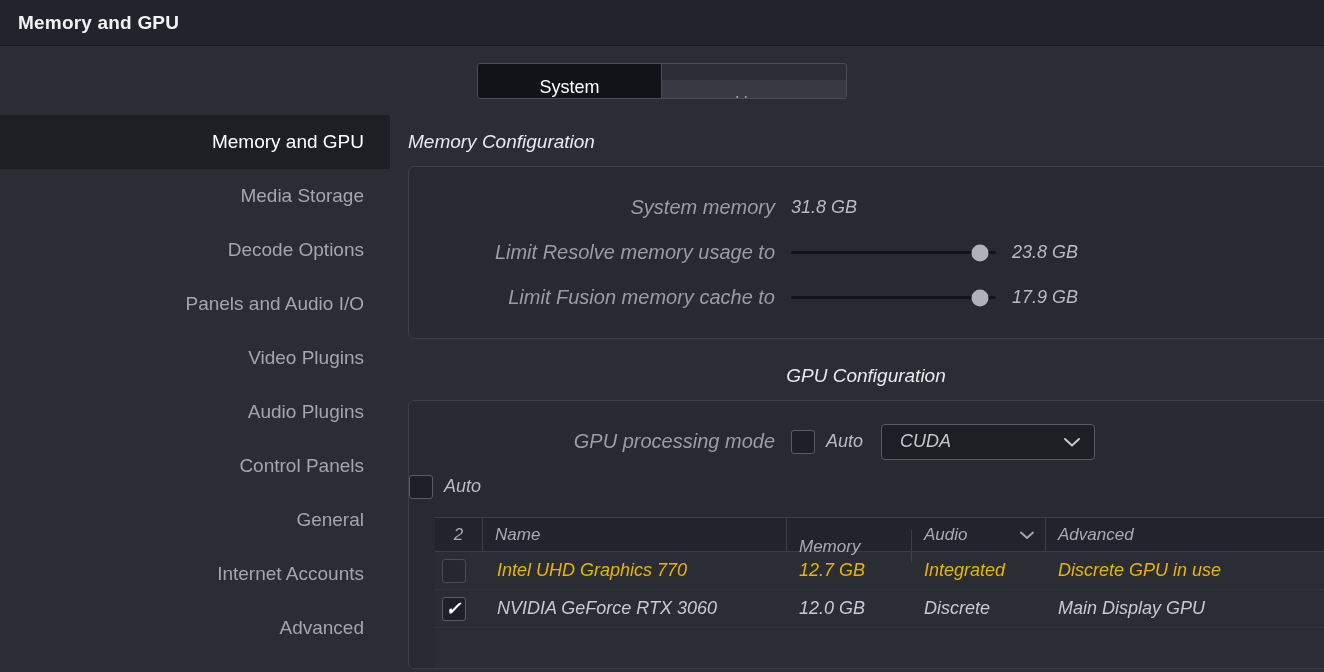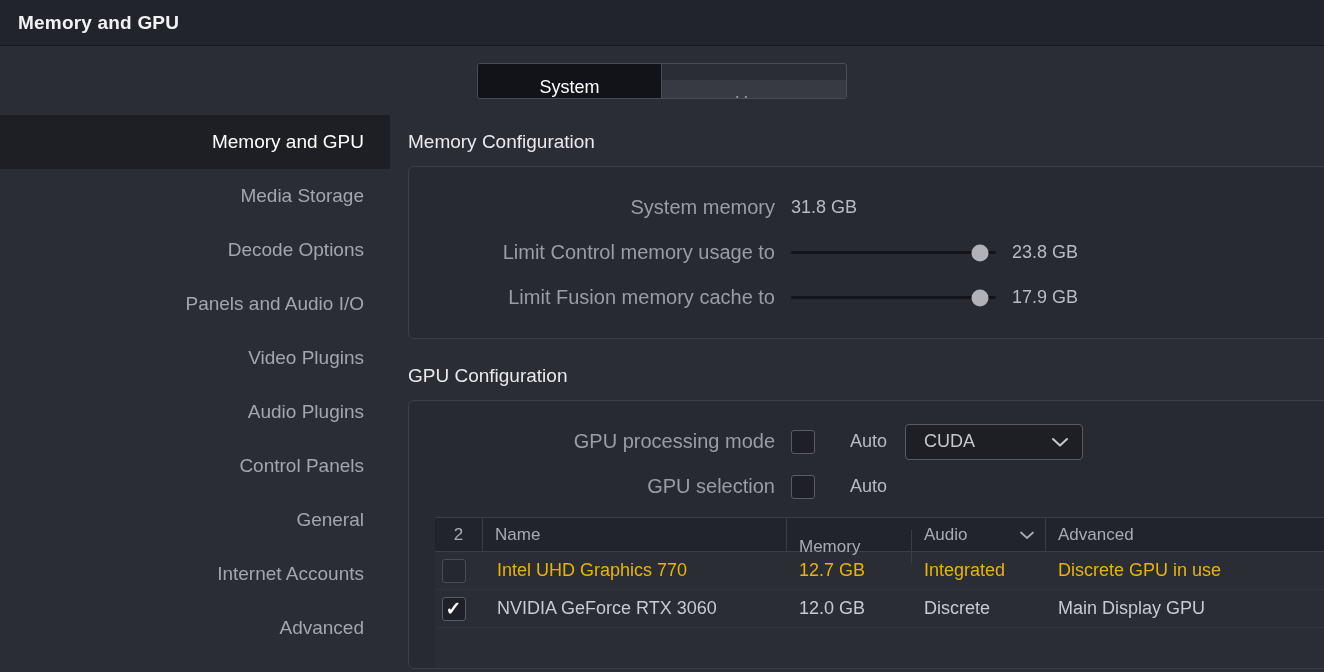--- a/index.html
+++ b/index.html
@@ -74,20 +74,21 @@
     background:#1e1f25;
     color:#ffffff;
   }
 
   
   .content{
     flex:1 1 auto;
     background:#2b2d35;
     padding:14px 0 0 18px;
     overflow:hidden;
+    font-style:italic;
   }
   .section-title{
     font-size:19px; color:#e9e9ec;
     margin-bottom:13px;
     margin-top:2px;
   }
   .panel{
     background:#282a31;
     border:1px solid #3d3f48;
     border-radius:6px;
@@ -146,26 +147,26 @@
     display:flex; align-items:center; justify-content:center;
     flex:0 0 24px;
   }
   .cbox .tick{
     color:#ffffff; font-size:19px; line-height:1; font-weight:bold;
     display:none;
   }
   .cbox.checked .tick{ display:block; }
   .cbox.dim{ border-color:#4a4c54; }
   .cbox-label{
-    font-size:18px; color:#b9bbc2; margin-right:18px;margin-left:24px;
+    font-size:18px; color:#b9bbc2; margin-right:18px;
   }
 
   
   .dropdown{
-    width:178px; height:36px;
+    width:214px; height:36px;
     background:#1e1f25;
     border:1px solid #5a5c64;
     border-radius:4px;
     display:flex; align-items:center; justify-content:space-between;
     padding:0 13px 0 18px;
   }
   .dropdown-text{ font-size:18px; color:#c5c7cd; }
   .chev{ display:inline-block; }
   .chev svg{ display:block; }
 
@@ -273,61 +274,60 @@
     <div class="section-title">Memory Configuration</div>
 
     <div class="panel">
 
       <div class="row">
         <div class="row-label">System memory</div>
         <div class="row-value">31.8 GB</div>
       </div>
 
       <div class="row">
-        <div class="row-label">Limit Control memory usage to</div>
+        <div class="row-label">Limit Resolve memory usage to</div>
         <div class="slider">
           <div class="slider-track"></div>
           <div class="slider-handle" style="left: 92%;"></div>
         </div>
         <div class="row-value">23.8 GB</div>
       </div>
 
       <div class="row">
         <div class="row-label">Limit Fusion memory cache to</div>
         <div class="slider">
           <div class="slider-track"></div>
           <div class="slider-handle" style="left: 92%;"></div>
         </div>
         <div class="row-value">17.9 GB</div>
       </div>
 
     </div>
 
-    <div class="section-title" style="margin-top:26px;">GPU Configuration</div>
+    <div class="section-title" style="margin-top:26px;text-align:center;">GPU Configuration</div>
 
     <div class="panel" style="padding-bottom:0;">
 
       <div class="row">
         <div class="row-label">GPU processing mode</div>
         <div class="cbox">
           
         </div>
         <div class="cbox-label">Auto</div>
         <div class="dropdown">
           <span class="dropdown-text">CUDA</span>
           <span class="chev">
             <svg width="18" height="12" viewBox="0 0 18 12">
               <path d="M2 3 L9 9.5 L16 3" fill="none" stroke="#c5c7cd" stroke-width="2" stroke-linecap="round" stroke-linejoin="round"></path>
             </svg>
           </span>
         </div>
       </div>
 
       <div class="row">
-        <div class="row-label">GPU selection</div>
         <div class="cbox">
           
         </div>
         <div class="cbox-label">Auto</div>
       </div>
 
       <div class="gtable">
         <div class="ghead">
           <div class="gh num">2</div>
           <div class="gh name">Name</div>

